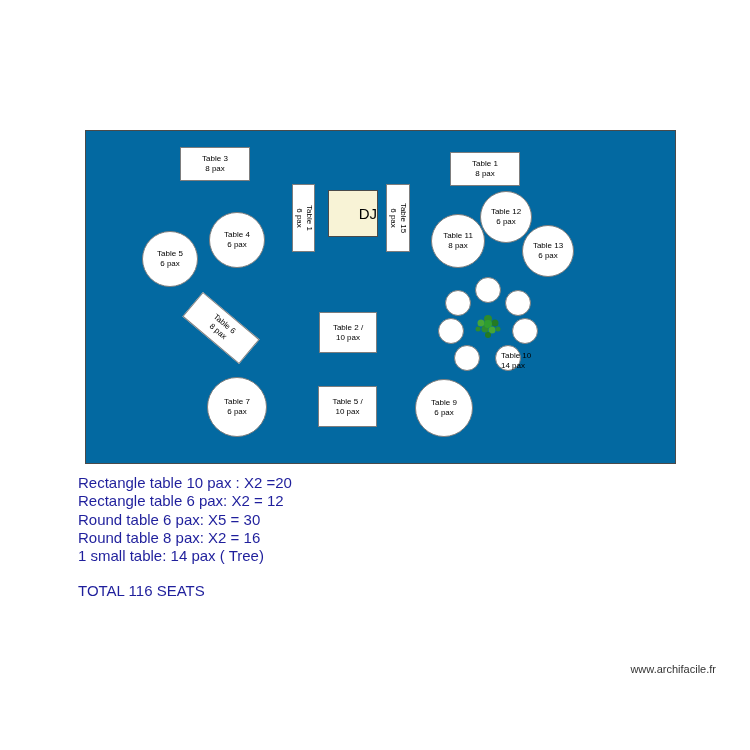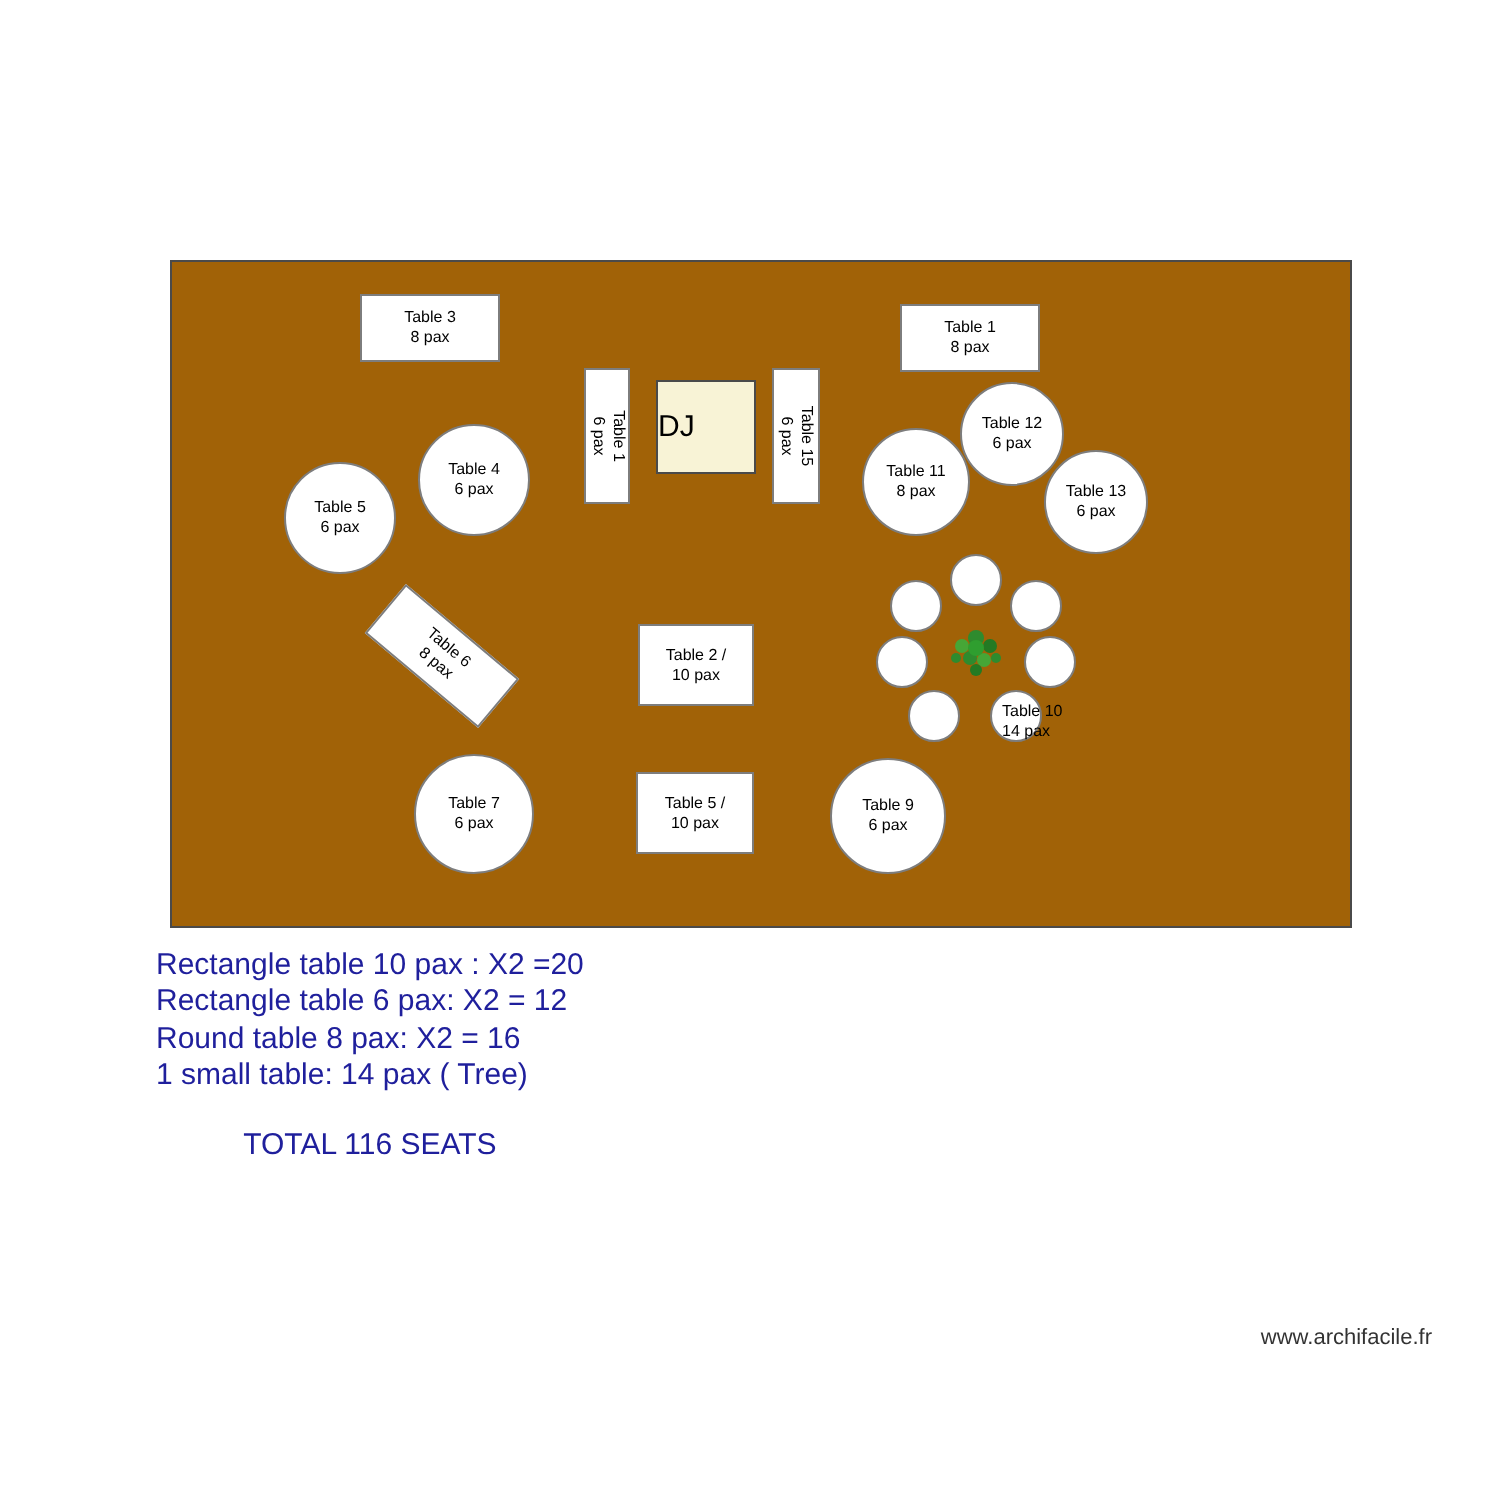--- a/index.html
+++ b/index.html
@@ -2,48 +2,48 @@
 <html><head>
 <meta charset="utf-8">
 <style>
   * { margin:0; padding:0; box-sizing:border-box; }
   html,body { width:750px; height:750px; background:#ffffff;
               font-family:"Liberation Sans", sans-serif; }
   .page { position:relative; width:750px; height:750px; overflow:hidden; }
 
   
   .room { position:absolute; left:85px; top:130px; width:591px; height:334px;
-          border:1px solid #4a4a4a; background:#a16207; }
+          border:1px solid #4a4a4a; background:#0369a1; }
 
   
   .tbl { position:absolute; border:1px solid #7d7d7d; background:#ffffff;
          display:flex; flex-direction:column; align-items:center; justify-content:center;
          font-size:8px; line-height:10px; color:#000; text-align:center; }
   .round { border-radius:50%; }
   .vert .inner { transform:rotate(90deg); display:flex; flex-direction:column;
                  align-items:center; white-space:nowrap; }
   .rot40 { transform:rotate(40deg); }
 
   .dj { position:absolute; left:242px; top:59px; width:50px; height:47px;
         background:#f8f3d6; border:1px solid #4a4a4a;
-        display:flex; align-items:center; justify-content:flex-start;
+        display:flex; align-items:center; justify-content:flex-end;
         font-size:15px; color:#000; }
 
   
   .tree-cluster { position:absolute; left:352px; top:144px; width:100px; height:100px; }
   .chair { position:absolute; width:26px; height:26px; border:1px solid #7d7d7d;
            border-radius:50%; background:#ffffff; }
   .tree-svg { position:absolute; left:32px; top:34px; }
   .tree-label { position:absolute; left:415px; top:220px; width:70px;
                 font-size:8px; line-height:10px; color:#000; text-align:left; }
 
   
   .legend { position:absolute; left:78px; top:474px; color:#1f1f9c; font-size:15px; }
   .legend-line { line-height:18.3px; }
-  .legend-total { margin-top:17px; line-height:18px;text-align:center; }
+  .legend-total { margin-top:17px; line-height:18px; }
 
   
   .watermark { position:absolute; right:34px; top:663px; font-size:11px; color:#333; }
 </style>
 </head>
 <body>
 
 <div class="page">
 
   <div class="room">
@@ -149,20 +149,21 @@
     <div class="tbl round" style="left:329px; top:248px; width:58px; height:58px;">
       <span>Table 9</span>
       <span>6 pax</span>
     </div>
 
   </div>
 
   <div class="legend">
     <div class="legend-line">Rectangle table 10 pax : X2 =20</div>
     <div class="legend-line">Rectangle table 6 pax: X2 = 12</div>
+    <div class="legend-line">Round table 6 pax: X5 = 30</div>
     <div class="legend-line">Round table 8 pax: X2 = 16</div>
     <div class="legend-line">1 small table: 14 pax ( Tree)</div>
     <div class="legend-total">TOTAL 116 SEATS</div>
   </div>
 
   <div class="watermark">www.archifacile.fr</div>
 
 </div>
 
 </body></html>

